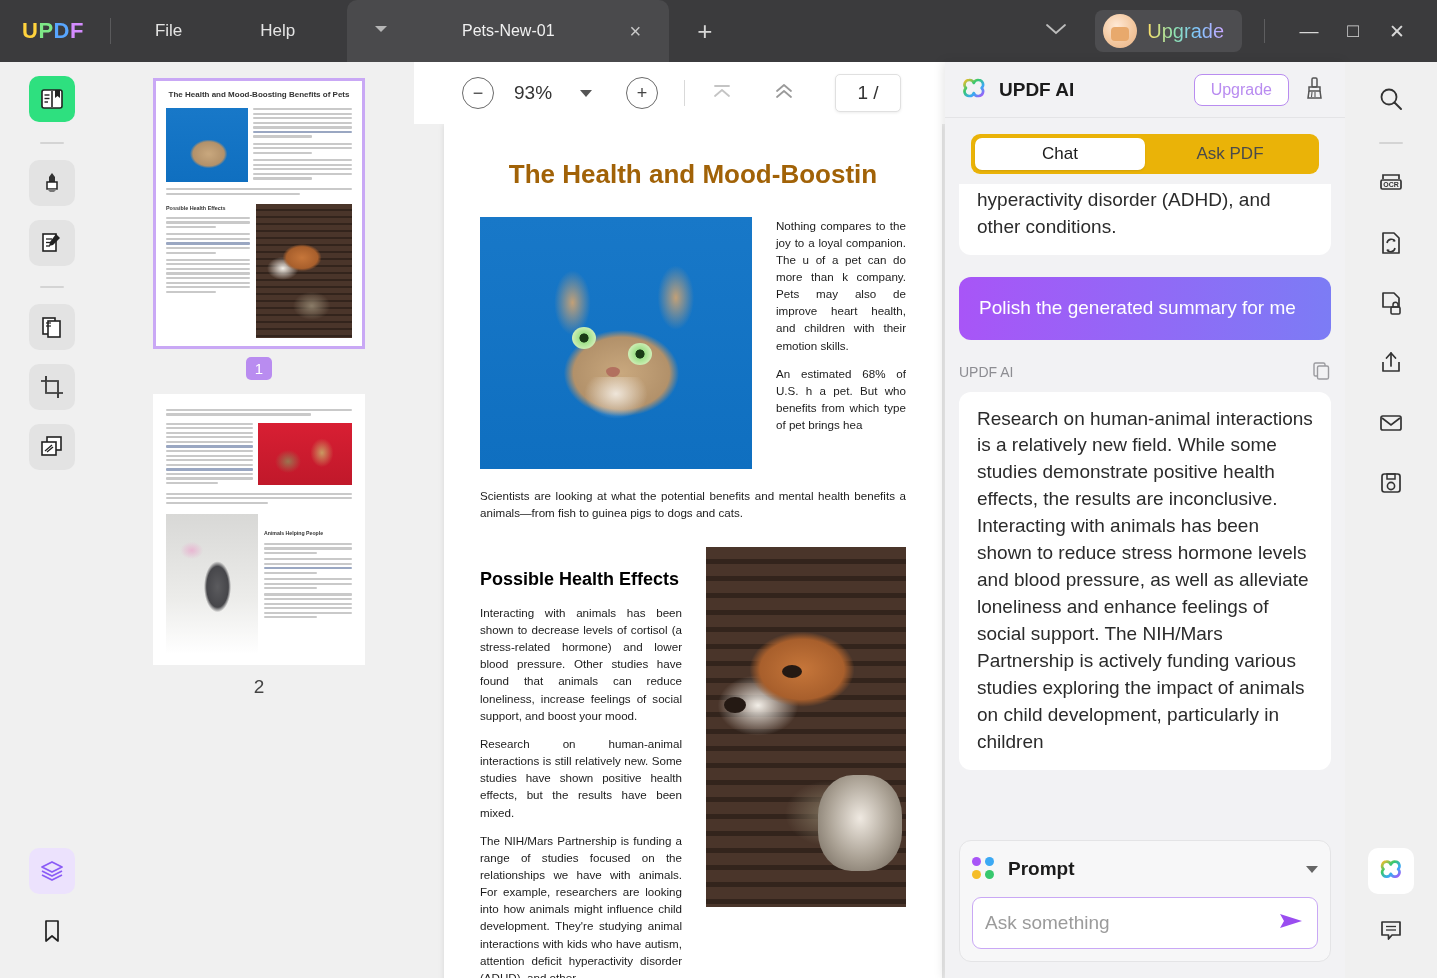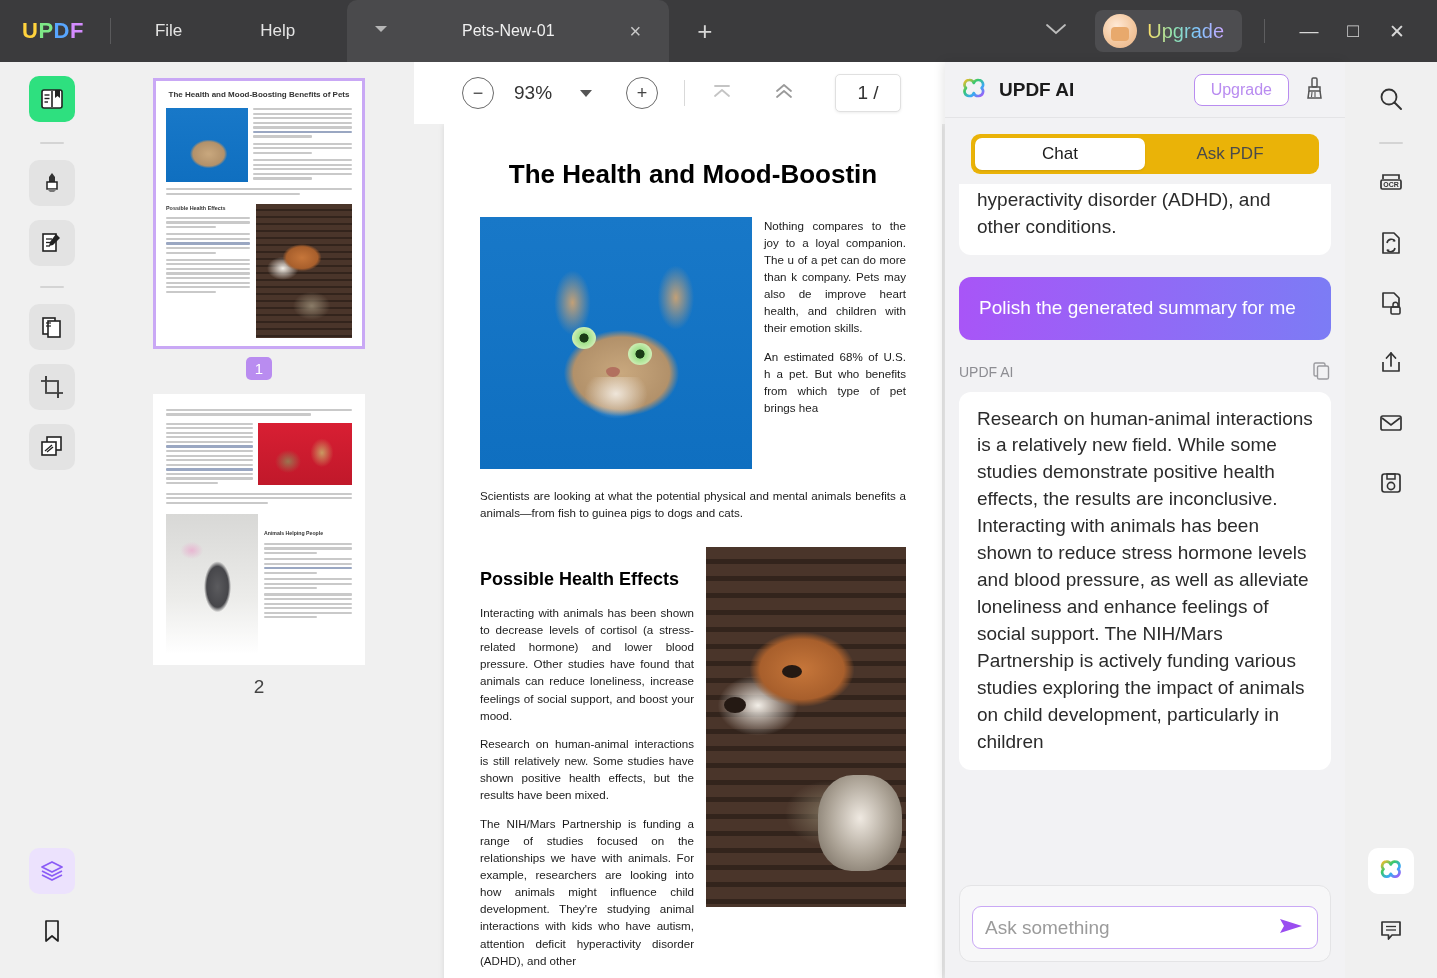--- a/index.html
+++ b/index.html
@@ -135,24 +135,24 @@
   .docview {
     position:absolute; left:414px; top:62px; width:1023px; height:854px;
     background:#f0f0f0; overflow:hidden;
   }
   .page {
     position:absolute; left:30px; top:0; width:498px; height:1000px;
     background:#fff; box-shadow:0 0 6px rgba(0,0,0,.10);
     padding:34px 36px;
   }
   .page h1 { font-size:26px; text-align:center; line-height:1.25; margin-bottom:26px;
-    font-family:"Liberation Sans",sans-serif; color:#000000; font-weight:bold;}
+    font-family:"Liberation Sans",sans-serif; color:#a16207; font-weight:bold;}
   .page h2 { font-size:18px; margin:22px 0 14px 0; color:#000; font-weight:bold;}
   .page p { font-size:11.6px; line-height:1.48; color:#1b1b1b; text-align:justify; margin-bottom:11px; }
-  .row { display:flex; gap:12px; }
+  .row { display:flex; gap:24px; }
   .catimg {
     width:272px;height:252px;flex:none;
     background:
       radial-gradient(ellipse 80px 60px at 52% 62%, #c9a87e 0%, #b2916a 60%, rgba(178,145,106,0) 72%),
       radial-gradient(ellipse 26px 46px at 34% 34%, #c2a077 0%, rgba(194,160,119,0) 70%),
       radial-gradient(ellipse 26px 46px at 72% 32%, #c2a077 0%, rgba(194,160,119,0) 70%),
       linear-gradient(#1878c8,#0f6fc0);
     position:relative; overflow:hidden;
   }
   .catimg .eye { position:absolute; width:24px;height:22px;border-radius:50%;
@@ -222,21 +222,21 @@
   .dots4 { width:24px;height:24px; position:relative; margin-right:12px; }
   .dots4 i { position:absolute; width:9px;height:9px;border-radius:50%; }
   .dots4 i:nth-child(1){left:0;top:0;background:#a855f7;}
   .dots4 i:nth-child(2){left:13px;top:0;background:#3ba9f4;}
   .dots4 i:nth-child(3){left:0;top:13px;background:#f5bd29;}
   .dots4 i:nth-child(4){left:13px;top:13px;background:#37c86e;}
   .prompt-title { font-size:19px; font-weight:bold; color:#1b1b1b; }
   .prompt-caret { margin-left:auto; width:0;height:0;border-left:6px solid transparent;
     border-right:6px solid transparent;border-top:7px solid #666; cursor:pointer;}
   .askrow {
-    margin-top:10px; height:43px; background:#fff; border:1.5px solid #c9a8f5;
+    margin-top:10px; height:52px; background:#fff; border:1.5px solid #c9a8f5;
     border-radius:9px; display:flex; align-items:center; padding:0 12px;
   }
   .askinput { flex:1; border:none; outline:none; font-size:19px; color:#333;
     font-family:"Liberation Sans",sans-serif; background:transparent; }
   .askinput::placeholder { color:#9b9b9b; }
   .sendbtn { cursor:pointer; margin-left:8px; }
 </style>
 </head>
 <body>
 
@@ -503,21 +503,21 @@
           <div class="eye l"></div>
             <div class="eye r"></div>
           <div class="nose"></div>
             <div class="chin"></div>
         </div>
         <div class="rtext">
           <p>Nothing compares to the joy to a loyal companion. The u of a pet can do more than k company. Pets may also de improve heart health,  and children  with  their emotion skills.</p>
           <p>An estimated 68% of U.S. h a pet. But who benefits from which type of pet brings hea</p>
         </div>
       </div>
-      <p style="margin-top:18px">Scientists are looking at what the potential physical and mental animals benefits a animals—from fish to guinea pigs to dogs and cats.</p>
+      <p style="margin-top:18px">Scientists are looking at what the potential benefits and mental health benefits a animals—from fish to guinea pigs to dogs and cats.</p>
       <div class="row" style="margin-top:26px">
         <div style="flex:1">
           <h2>Possible Health Effects</h2>
           <p>Interacting with animals has been shown to decrease levels of cortisol (a stress-related hormone) and lower blood pressure. Other studies  have  found  that  animals  can reduce  loneliness,  increase  feelings  of social support, and boost your mood.</p>
           <p>Research  on  human-animal  interactions is  still  relatively  new.  Some  studies  have shown  positive  health  effects,  but  the results have been mixed.</p>
           <p>The  NIH/Mars  Partnership  is  funding  a range  of  studies  focused  on  the relationships  we  have  with  animals.  For example, researchers are looking into how animals might influence child development. They're  studying  animal  interactions  with kids  who  have  autism,  attention  deficit hyperactivity  disorder  (ADHD),  and  other</p>
         </div>
         <div class="dogimg">
           <div class="dnose"></div>
             <div class="deye"></div>
@@ -569,20 +569,30 @@
           <svg width="20" height="20" viewBox="0 0 20 20">
             <rect x="3" y="3" width="11" height="13" rx="1.6" fill="none" stroke="#9b9b9f" stroke-width="1.4"></rect>
             <rect x="6.5" y="6" width="11" height="13" rx="1.6" fill="#f2f2f4" stroke="#9b9b9f" stroke-width="1.4"></rect>
           </svg>
         </div>
       </div>
       <div class="bubble-ai">Research on human-animal interactions is a relatively new field. While some studies demonstrate positive health effects, the results are inconclusive. Interacting with animals has been shown to reduce stress hormone levels and blood pressure, as well as alleviate loneliness and enhance feelings of social support. The NIH/Mars Partnership is actively funding various studies exploring the impact of animals on child development, particularly in children</div>
     </div>
 
     <div class="promptbox">
+      <div class="prompt-head">
+        <div class="dots4">
+            <i></i>
+            <i></i>
+            <i></i>
+            <i></i>
+          </div>
+        <div class="prompt-title">Prompt</div>
+        <div class="prompt-caret"></div>
+      </div>
       <div class="askrow">
         <input class="askinput" placeholder="Ask something" style="">
         <div class="sendbtn">
           <svg width="28" height="22" viewBox="0 0 28 22">
               <path d="M3 4 L25 11 L3 18 L7 11 z" fill="#9a4df0"></path>
             </svg>
         </div>
       </div>
     </div>
   </div>

